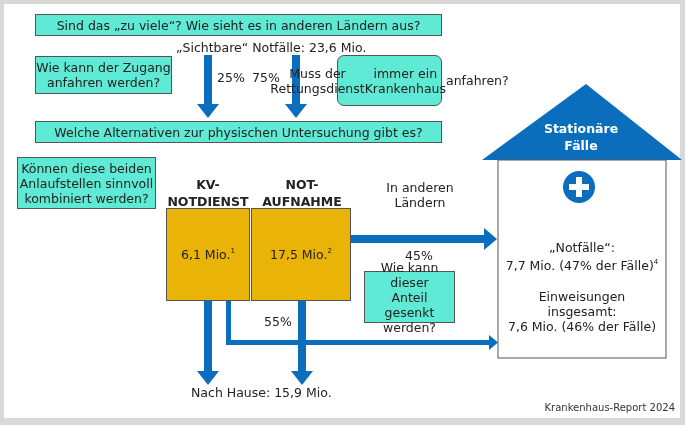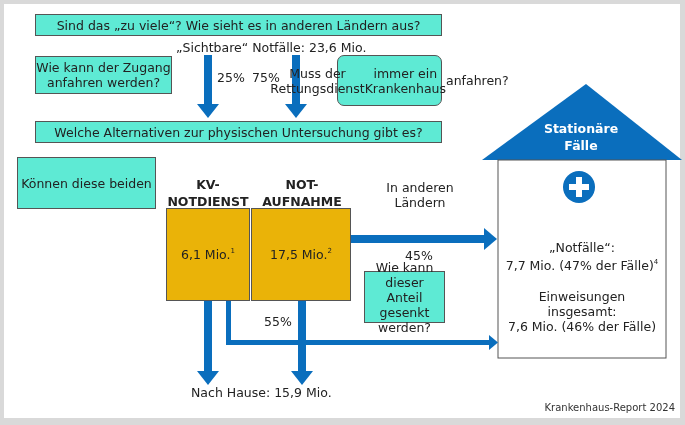--- a/index.html
+++ b/index.html
@@ -71,20 +71,22 @@
   <span>immer ein Krankenhaus</span>
   <span>anfahren?</span>
 </div>
 
 <div class="qbox" style="left:35px;top:121px;width:407px;height:22px;">
   <span>Welche Alternativen zur physischen Untersuchung gibt es?</span>
 </div>
 
 <div class="qbox" style="left:17px;top:157px;width:139px;height:52px;flex-direction:column;">
   <span>Können diese beiden</span>
+  <span>Anlaufstellen sinnvoll</span>
+  <span>kombiniert werden?</span>
 </div>
 
 <div class="txt bold" style="left:166px;top:176px;width:84px;line-height:17px;">
   <div>KV-</div>
   <div>NOTDIENST</div>
 </div>
 <div class="wbox" style="left:166px;top:208px;width:84px;height:93px;">
   <span><span>6,1 Mio.</span><sup>1</sup></span>
 </div>
 
@@ -96,21 +98,21 @@
   <span><span>17,5 Mio.</span><sup>2</sup></span>
 </div>
 
 <div class="txt" style="left:370px;top:180px;width:100px;">
   <div>In anderen</div>
   <div>Ländern</div>
 </div>
 
 <div class="txt" style="left:405px;top:248px;">45%</div>
 
-<div class="qbox" style="left:364px;top:271px;width:81px;height:52px;flex-direction:column;">
+<div class="qbox" style="left:364px;top:271px;width:91px;height:52px;flex-direction:column;">
   <span>Wie kann dieser</span>
   <span>Anteil gesenkt</span>
   <span>werden?</span>
 </div>
 
 <div class="txt" style="left:264px;top:314px;">55%</div>
 
 <div class="txt" style="left:191px;top:385px;">Nach Hause: 15,9 Mio.</div>
 
 <div class="txt bold" style="left:536px;top:120px;width:90px;color:#fff;line-height:17px;">

